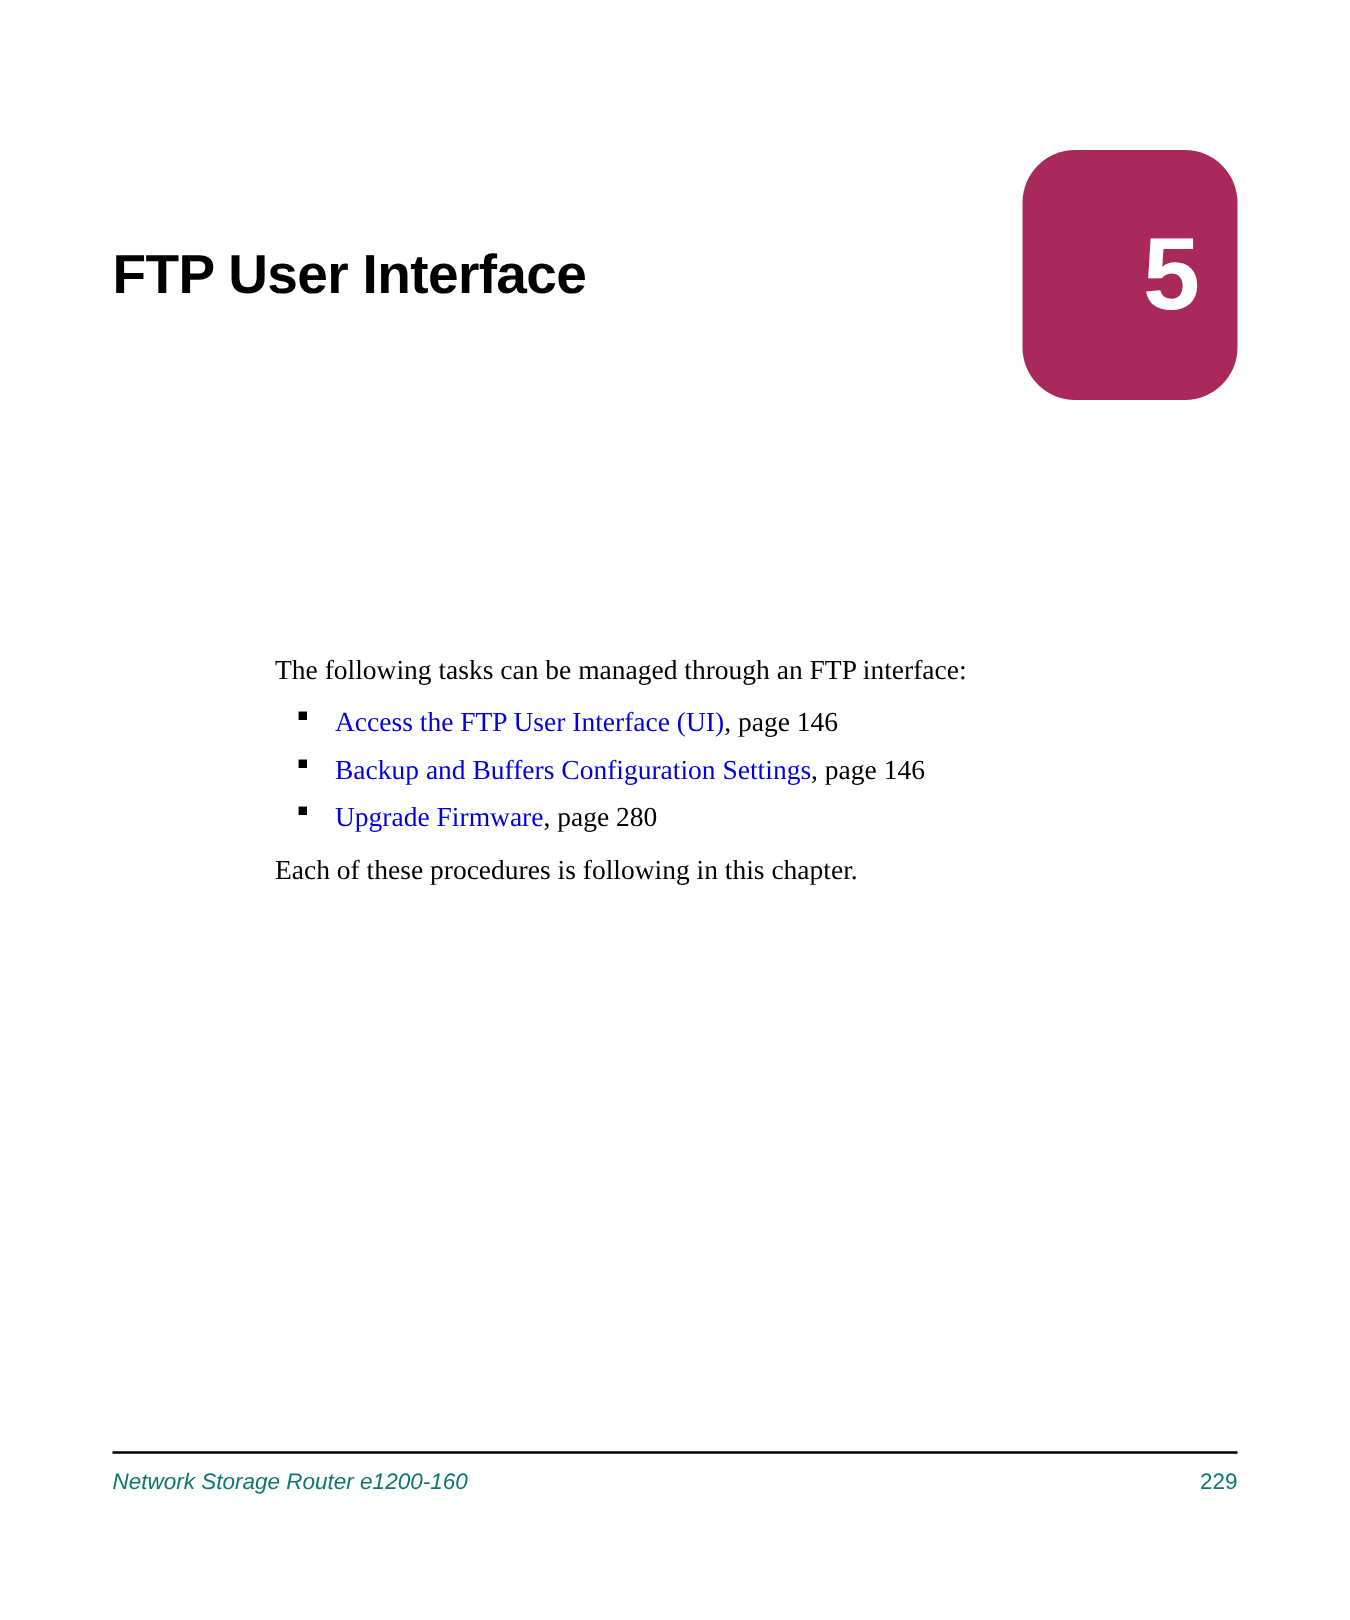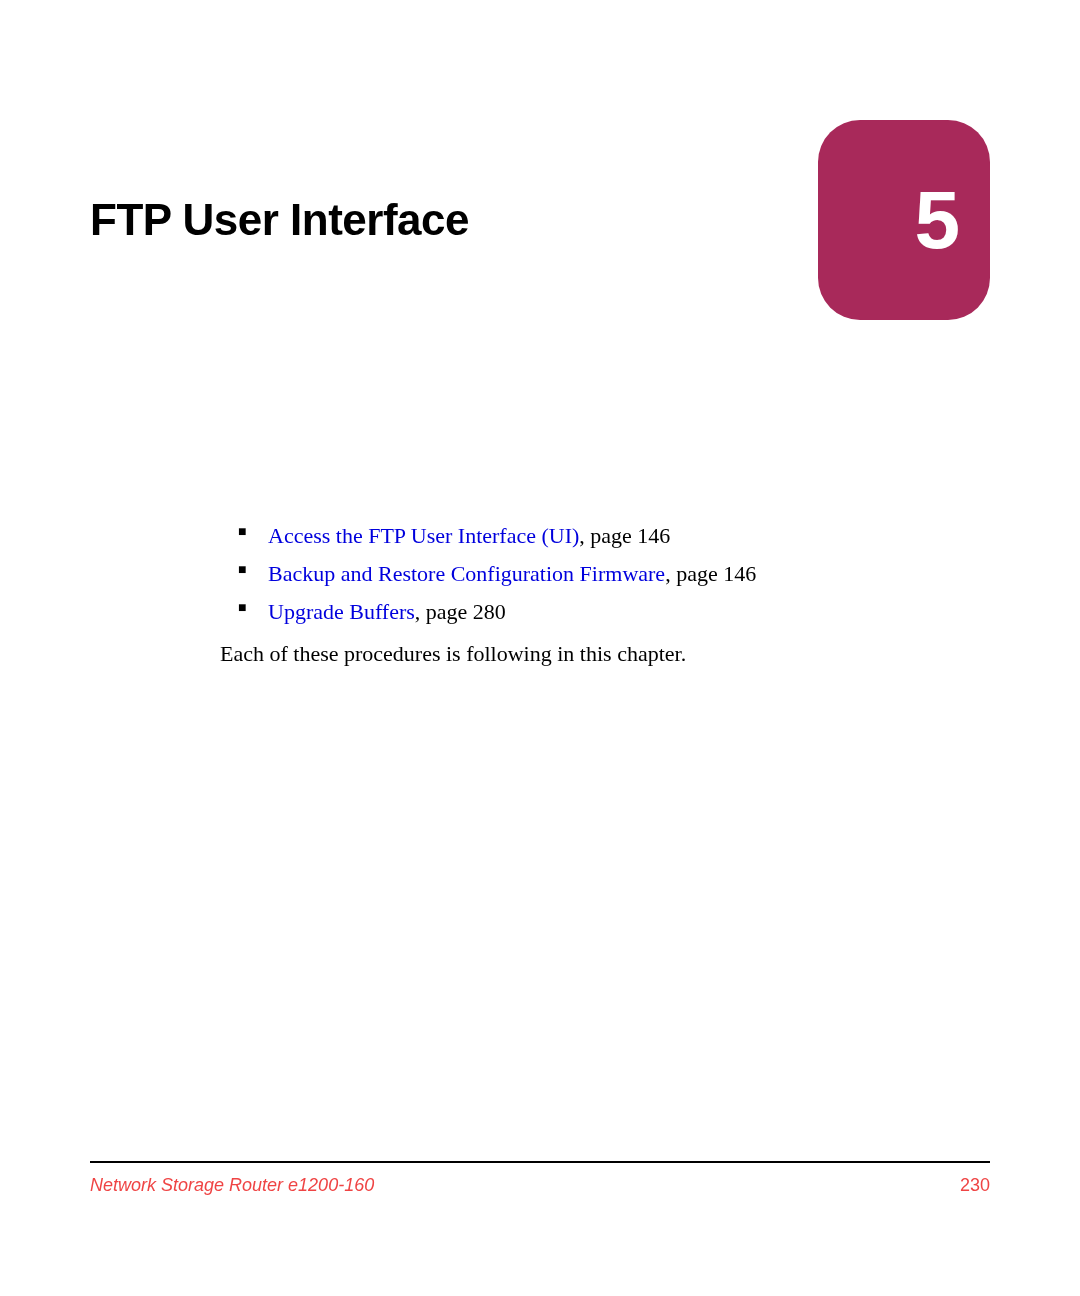--- a/index.html
+++ b/index.html
@@ -86,21 +86,21 @@
     .footer {
       position: absolute;
       bottom: 100px;
       left: 90px;
       right: 90px;
       display: flex;
       justify-content: space-between;
       align-items: flex-start;
       font-family: Arial, Helvetica, sans-serif;
       font-size: 18px;
-      color: #ef4444;
+      color: #0f766e;
     }
     .footer-separator {
       position: absolute;
       bottom: 133px;
       left: 90px;
       right: 90px;
       height: 2px;
       background: #000000;
     }
     .footer-left {
@@ -116,32 +116,33 @@
 
 <div class="page">
   <div class="header-row">
     <h1 class="chapter-title">FTP User Interface</h1>
     <div class="chapter-badge">
       <span class="chapter-number">5</span>
     </div>
   </div>
 
   <div class="content">
+    <p class="intro-text">The following tasks can be managed through an FTP interface:</p>
     <ul class="bullet-list">
       <li>
         <span class="link">Access the FTP User Interface (UI)</span><span>, page 146</span>
       </li>
       <li>
-        <span class="link">Backup and Restore Configuration Firmware</span><span>, page 146</span>
+        <span class="link">Backup and Buffers Configuration Settings</span><span>, page 146</span>
       </li>
       <li>
-        <span class="link">Upgrade Buffers</span><span>, page 280</span>
+        <span class="link">Upgrade Firmware</span><span>, page 280</span>
       </li>
     </ul>
     <p class="closing-text">Each of these procedures is following in this chapter.</p>
   </div>
 
   <div class="footer-separator"></div>
   <div class="footer">
     <span class="footer-left">Network Storage Router e1200-160</span>
-    <span class="footer-right">230</span>
+    <span class="footer-right">229</span>
   </div>
 </div>
 
 </body></html>

